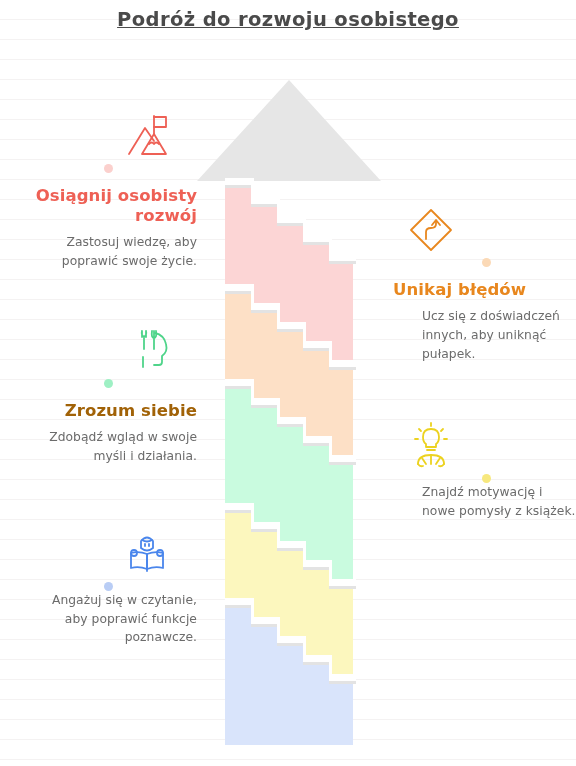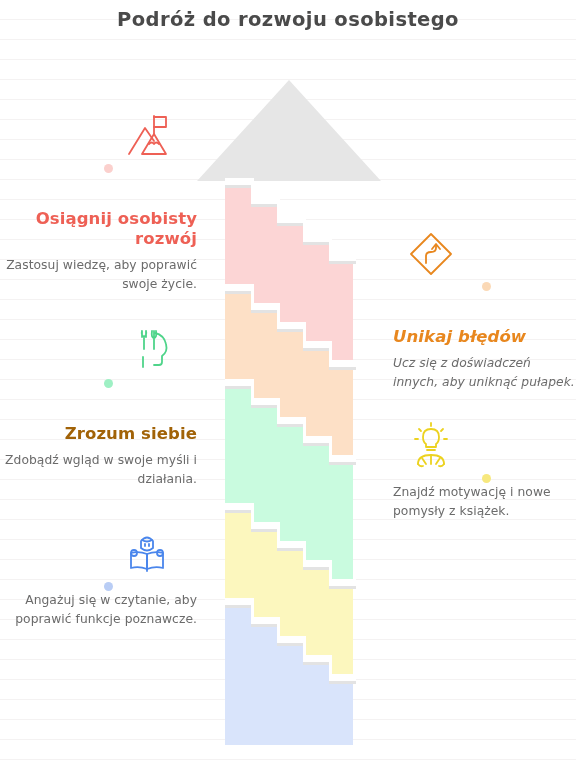--- a/index.html
+++ b/index.html
@@ -35,20 +35,21 @@
     position: absolute;
     top: 8px;
     left: 0;
     width: 576px;
     text-align: center;
     font-size: 19.5px;
     font-weight: bold;
     letter-spacing: 0.4px;
     color: #4a4a4a;
     z-index: 6;
+    text-decoration: underline;
   }
 
   
   #arrow-stage {
     position: absolute;
     left: 0;
     top: 0;
     width: 576px;
     height: 766px;
     z-index: 2;
@@ -85,36 +86,37 @@
     margin-top: 2px;
   }
   #col-left  .dot { margin-left: auto; margin-right: 84px; }
   #col-right .dot { margin-left: 89px; }
 
   .heading {
     font-size: 16.5px;
     font-weight: bold;
     line-height: 1.22;
     letter-spacing: 0.1px;
-    margin-top: 36px;
+    margin-top: 13px;
     margin-bottom: 7px;
   }
 
   .body {
     font-size: 12.3px;
     line-height: 1.52;
     color: #6b6b6b;
     letter-spacing: 0.05px;
+    margin-left: 29px;
   }
 
   
   #item-achieve    { top: 110px; }
   #item-understand { top: 325px; }
   #item-cognitive  { top: 528px; }
-  #item-mistakes   { top: 228px; font-style: italic; }
+  #item-mistakes   { top: 204px; }
   #item-inspire    { top: 420px; }
 </style>
 </head>
 <body>
 
 <div id="bg-lines"></div>
 
 <div id="page-title">Podróż do rozwoju osobistego</div>
 
 <div id="arrow-stage">

